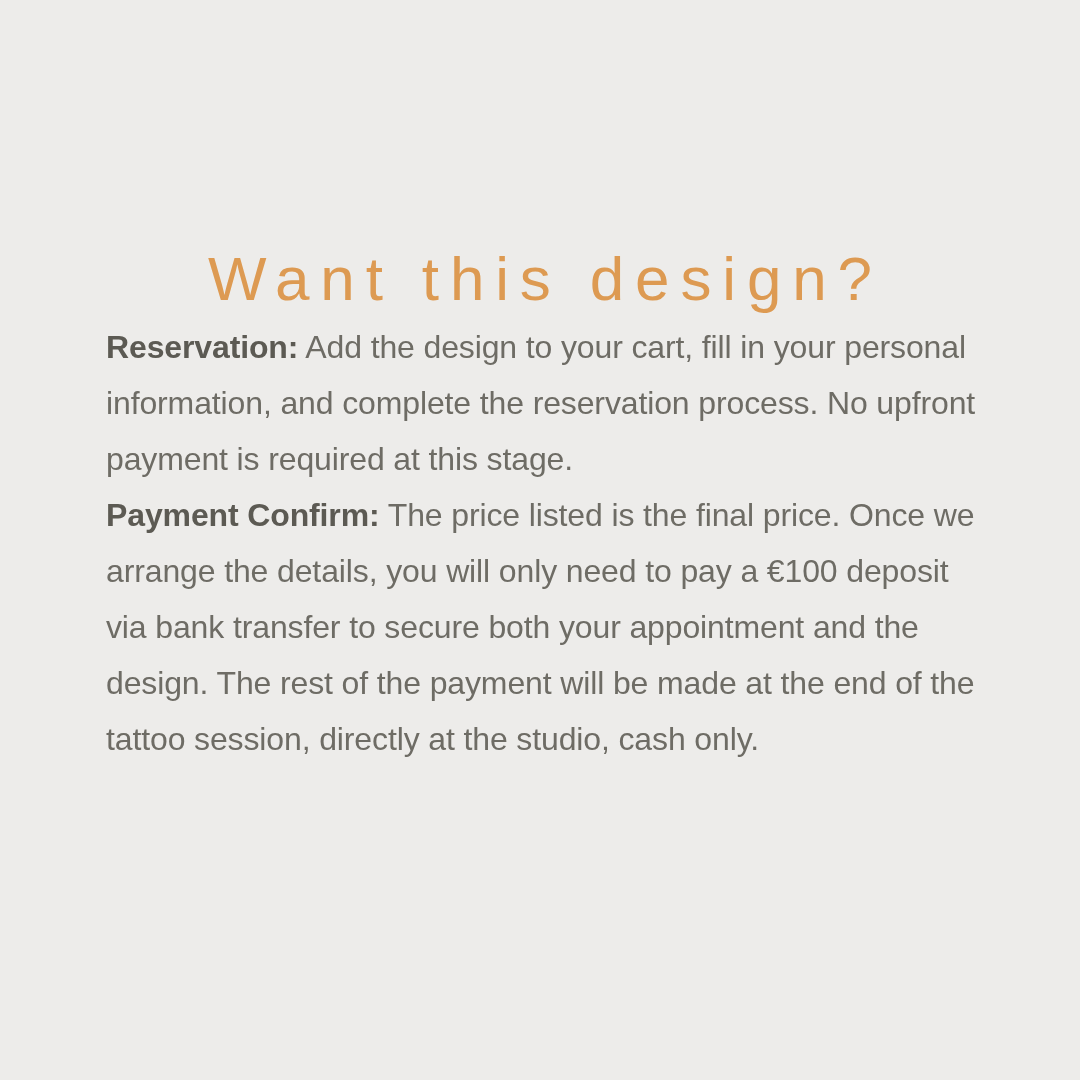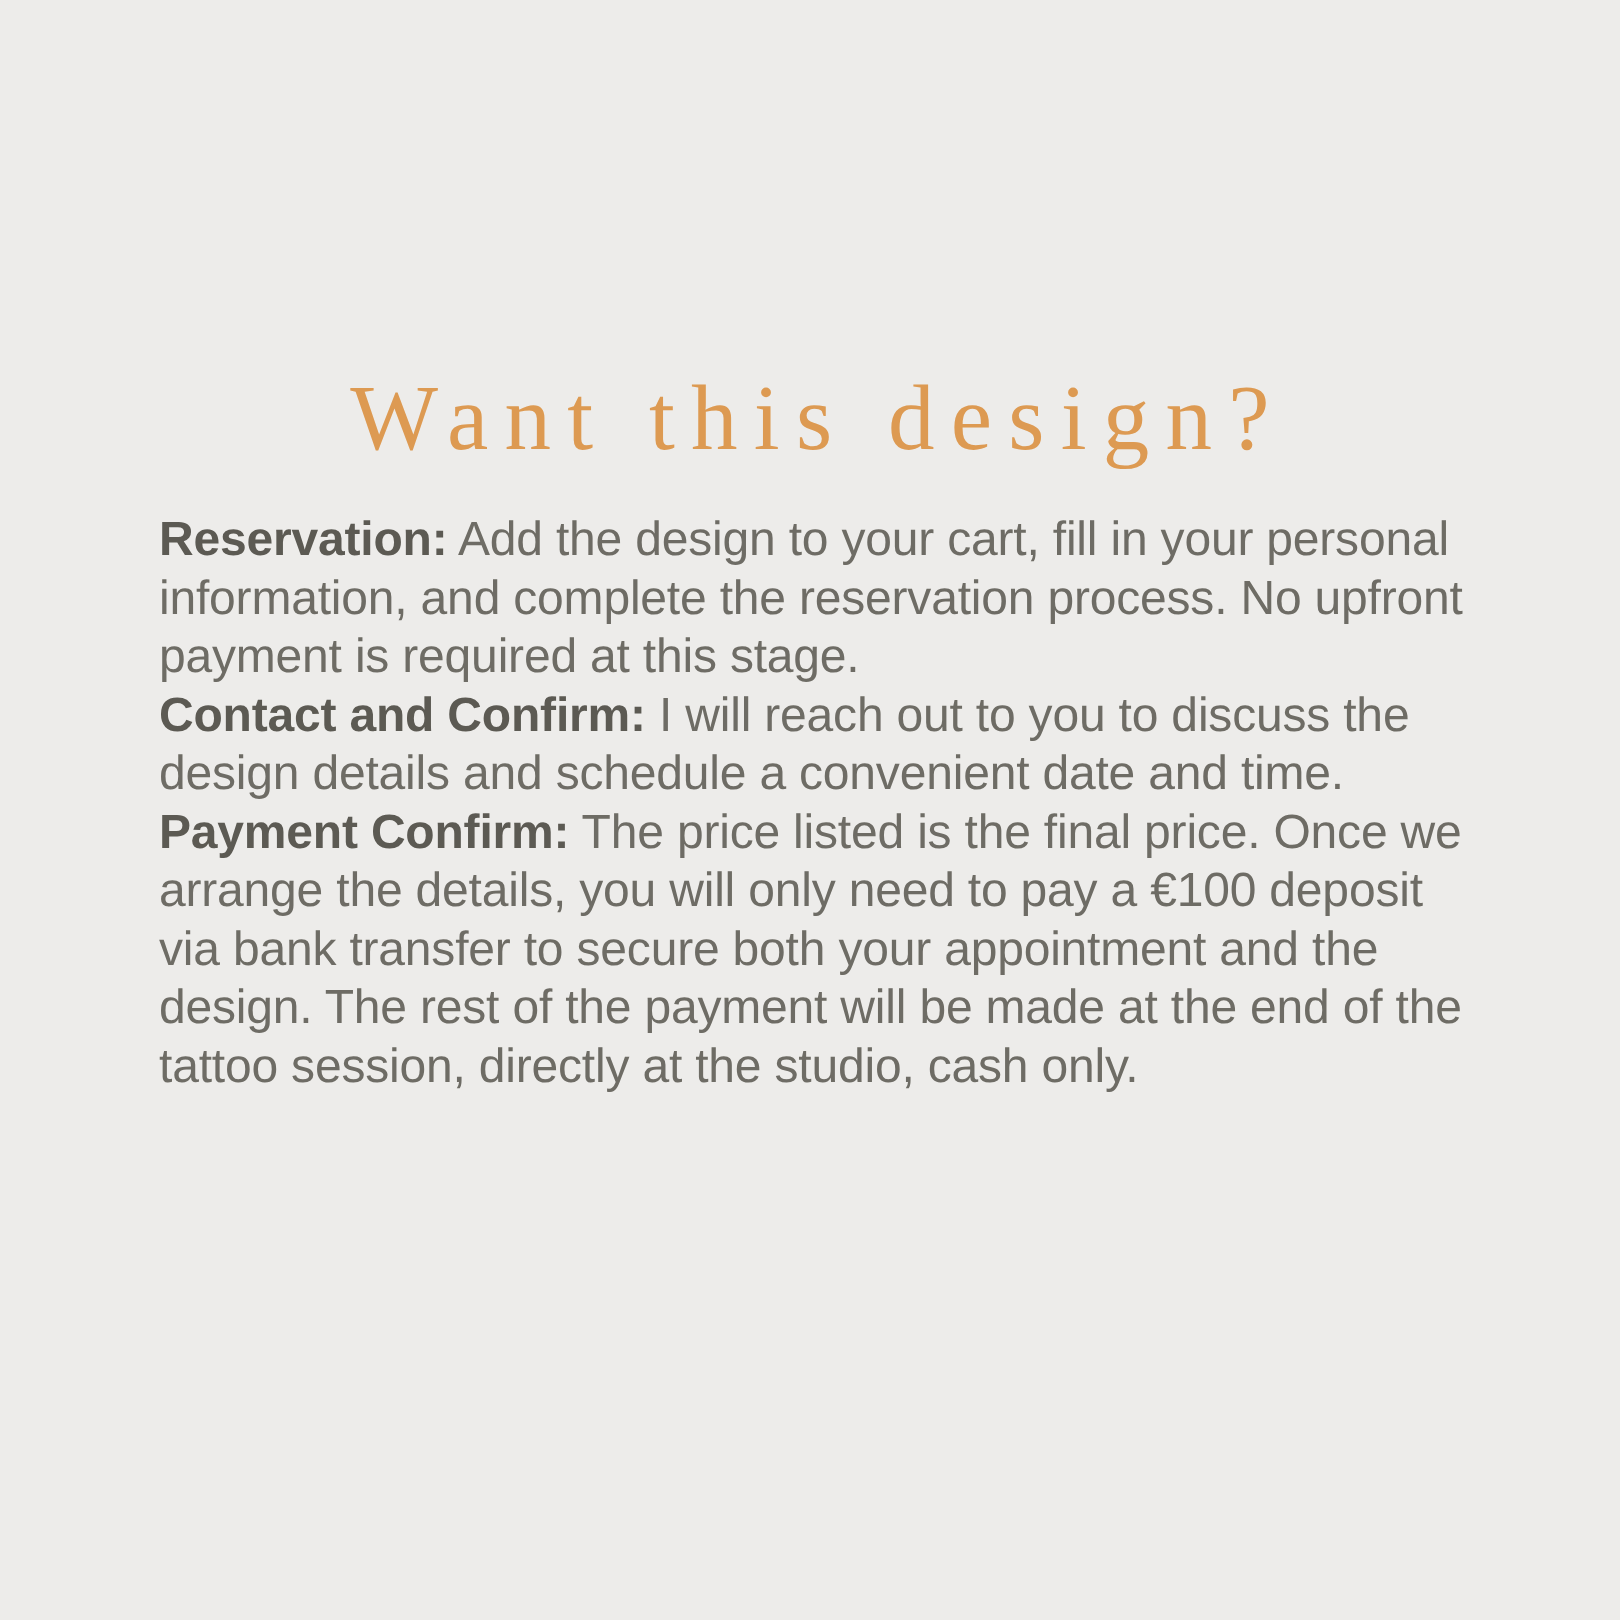--- a/index.html
+++ b/index.html
@@ -25,40 +25,40 @@
     box-sizing: border-box;
   }
 
   
   #heading {
     position: absolute;
     left: 0;
     top: 196px;
     width: 1080px;
     text-align: center;
-    font-family: Liberation Serif, serif;
+    font-family: Liberation Sans, sans-serif;
     font-weight: 400;
     font-size: 62px;
     line-height: 82px;
     letter-spacing: 0.175em;
     
     text-indent: 0.175em;
     color: #dd9a52;
     white-space: nowrap;
   }
 
   
   #body-copy {
     position: absolute;
     left: 106px;
-    top: 340px;
+    top: 319px;
     width: 880px;
     font-family: "Liberation Sans", "DejaVu Sans", sans-serif;
     font-size: 32px;
-    line-height: 39px;
+    line-height: 56px;
     letter-spacing: -0.004em;
     color: #6e6c65;
     font-weight: 400;
     text-align: left;
   }
 
   #body-copy p {
     margin: 0;
     padding: 0;
   }
@@ -77,19 +77,18 @@
 <body>
 
 <div id="card">
 
   <h1 id="heading">Want this design?</h1>
 
   <div id="body-copy">
 
     <p><span class="lead">Reservation:</span><span class="copy"> Add the design to your cart, fill in your personal information, and complete the reservation process. No upfront payment is required at this stage.</span></p>
 
-    <p><span class="lead">Contact and Confirm:</span><span class="copy"> I will reach out to you to discuss the design details and schedule a convenient date and time.</span></p>
 
     <p><span class="lead">Payment Confirm:</span><span class="copy"> The price listed is the final price. Once we arrange the details, you will only need to pay a €100 deposit via bank transfer to secure both your appointment and the design. The rest of the payment will be made at the end of the tattoo session, directly at the studio, cash only.</span></p>
 
   </div>
 
 </div>
 
 </body></html>

